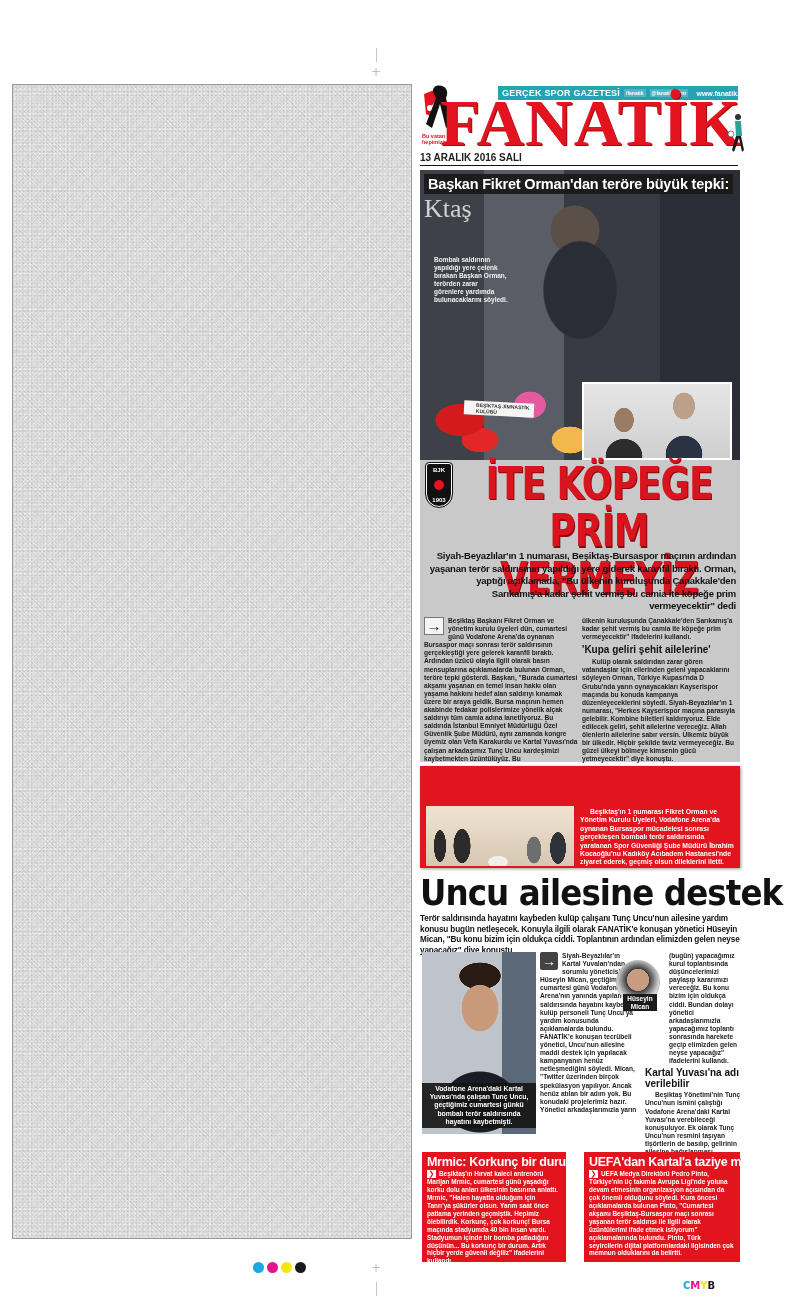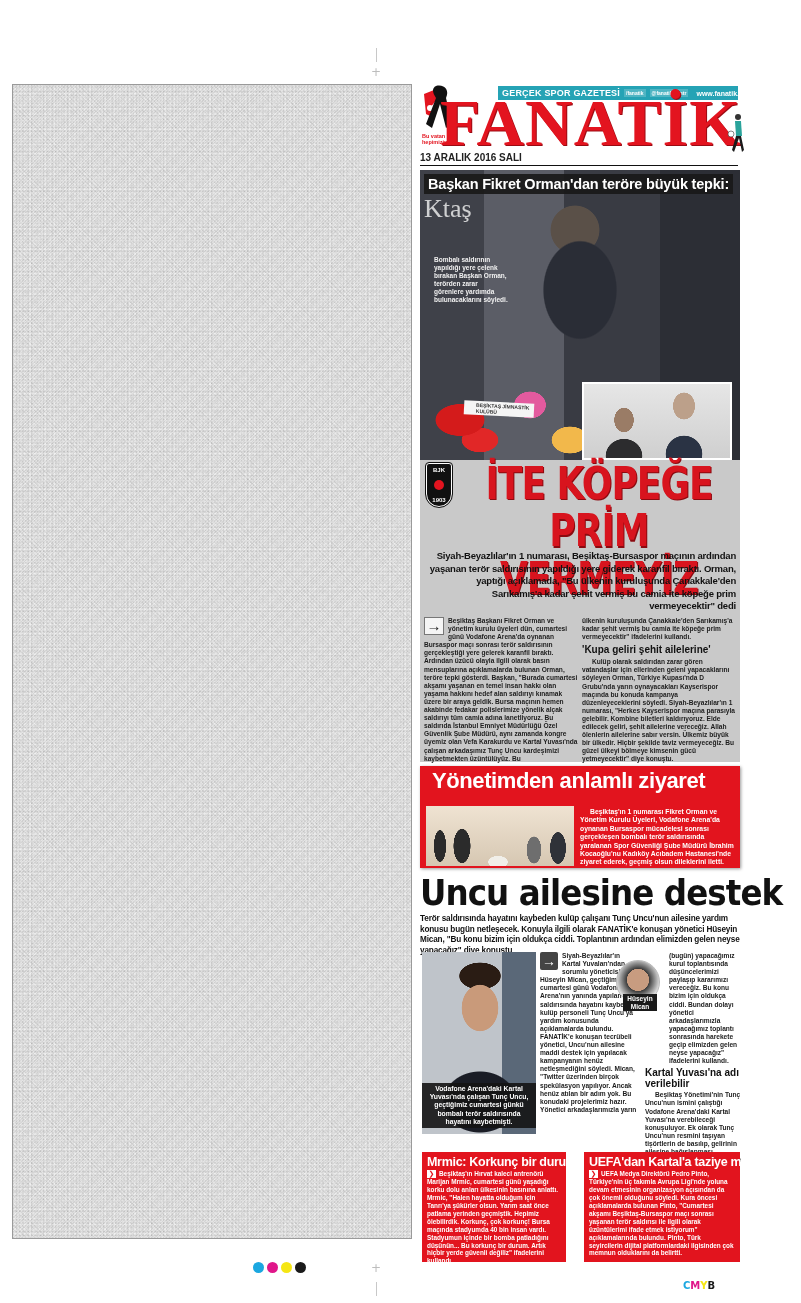--- a/index.html
+++ b/index.html
@@ -222,21 +222,20 @@
       <span>Beşiktaş Başkanı Fikret Orman ve yönetim kurulu üyeleri dün, cumartesi günü Vodafone Arena'da oynanan Bursaspor maçı sonrası terör saldırısının gerçekleştiği yere gelerek karanfil bıraktı. Ardından üzücü olayla ilgili olarak basın mensuplarına açıklamalarda bulunan Orman, teröre tepki gösterdi. Başkan, "Burada cumartesi akşamı yaşanan en temel insan hakkı olan yaşama hakkını hedef alan saldırıyı kınamak üzere bir araya geldik. Bursa maçının hemen akabinde fedakar polislerimize yönelik alçak saldırıyı tüm camia adına lanetliyoruz. Bu saldırıda İstanbul Emniyet Müdürlüğü Özel Güvenlik Şube Müdürü, aynı zamanda kongre üyemiz olan Vefa Karakurdu ve Kartal Yuvası'nda çalışan arkadaşımız Tunç Uncu kardeşimizi kaybetmekten üzüntülüyüz. Bu</span>
     </div>
     <div class="col col-b">
       <div>ülkenin kuruluşunda Çanakkale'den Sarıkamış'a kadar şehit vermiş bu camia ite köpeğe prim vermeyecektir" ifadelerini kullandı.</div>
       <div class="subhead">'Kupa geliri şehit ailelerine'</div>
       <div class="indent">Kulüp olarak saldırıdan zarar gören vatandaşlar için ellerinden geleni yapacaklarını söyleyen Orman, Türkiye Kupası'nda D Grubu'nda yarın oynayacakları Kayserispor maçında bu konuda kampanya düzenleyeceklerini söyledi. Siyah-Beyazlılar'ın 1 numarası, "Herkes Kayserispor maçına parasıyla gelebilir. Kombine biletleri kaldırıyoruz. Elde edilecek geliri, şehit ailelerine vereceğiz. Allah ölenlerin ailelerine sabır versin. Ülkemiz büyük bir ülkedir. Hiçbir şekilde taviz vermeyeceğiz. Bu güzel ülkeyi bölmeye kimsenin gücü yetmeyecektir" diye konuştu.</div>
     </div>
   </div>
 
   <div class="visit-box">
-    <div class="visit-title">Yönetimden anlamlı ziyaret</div>
     <div class="visit-photo"></div>
     <div class="visit-text">Beşiktaş'ın 1 numarası Fikret Orman ve Yönetim Kurulu Üyeleri, Vodafone Arena'da oynanan Bursaspor mücadelesi sonrası gerçekleşen bombalı terör saldırısında yaralanan Spor Güvenliği Şube Müdürü İbrahim Kocaoğlu'nu Kadıköy Acıbadem Hastanesi'nde ziyaret ederek, geçmiş olsun dileklerini iletti.</div>
   </div>
 
   <div class="uncu-title">Uncu ailesine destek</div>
   <div class="uncu-lead">Terör saldırısında hayatını kaybeden kulüp çalışanı Tunç Uncu'nun ailesine yardım konusu bugün netleşecek. Konuyla ilgili olarak FANATİK'e konuşan yönetici Hüseyin Mican, "Bu konu bizim için oldukça ciddi. Toplantının ardından elimizden gelen neyse yapacağız" diye konuştu</div>
 
   <div class="uncu-photo">
     <div class="uncu-caption">Vodafone Arena'daki Kartal Yuvası'nda çalışan Tunç Uncu, geçtiğimiz cumartesi günkü bombalı terör saldırısında hayatını kaybetmişti.</div>
   </div>

